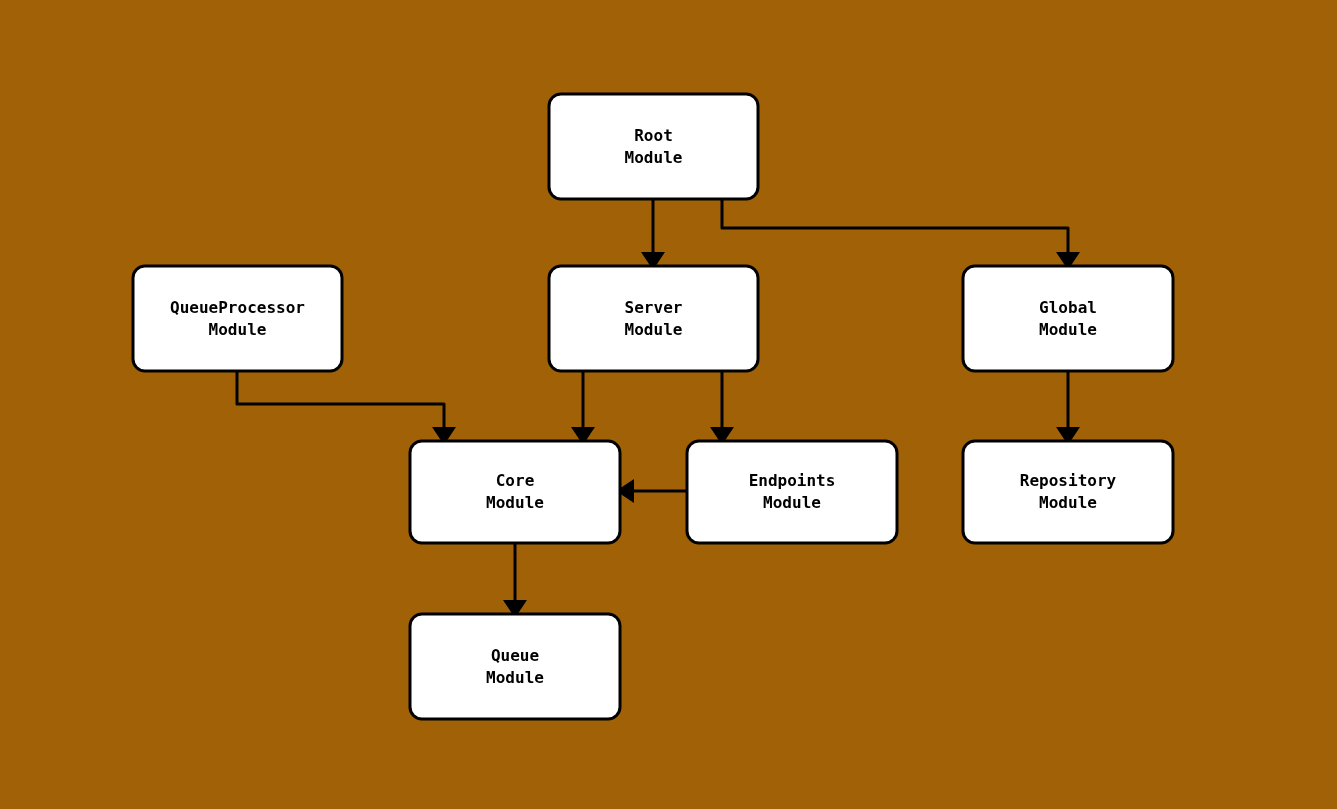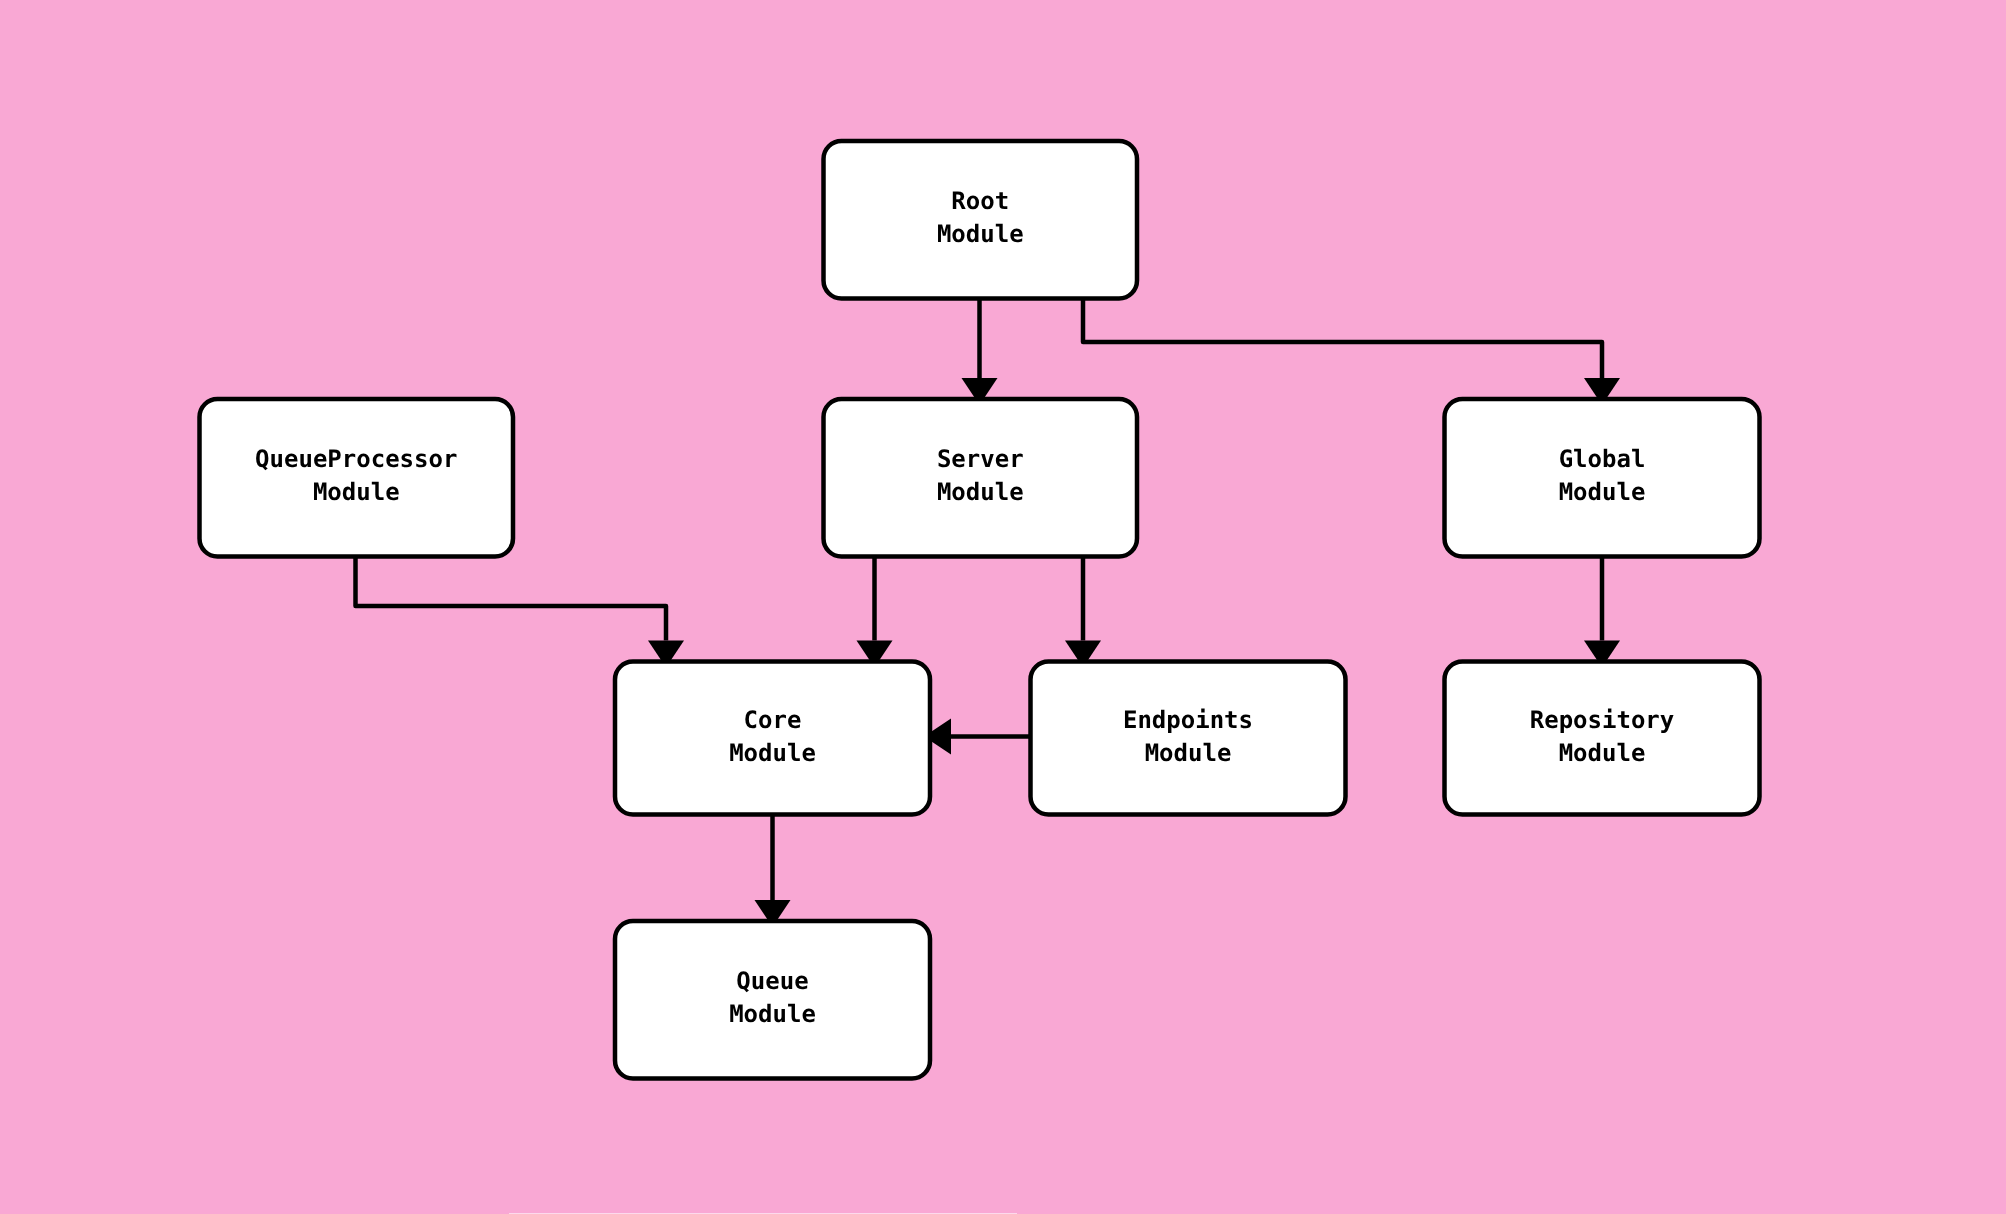--- a/index.html
+++ b/index.html
@@ -4,21 +4,21 @@
 <style>
   html, body {
     margin: 0;
     padding: 0;
     background: #ffffff;
   }
   #canvas {
     position: relative;
     width: 1337px;
     height: 809px;
-    background: #f9a8d4;
+    background: #a16207;
     overflow: hidden;
     font-family: "DejaVu Sans Mono", "Liberation Mono", monospace;
   }
   #graph-svg {
     position: absolute;
     left: 0;
     top: 0;
     width: 1337px;
     height: 809px;
   }

